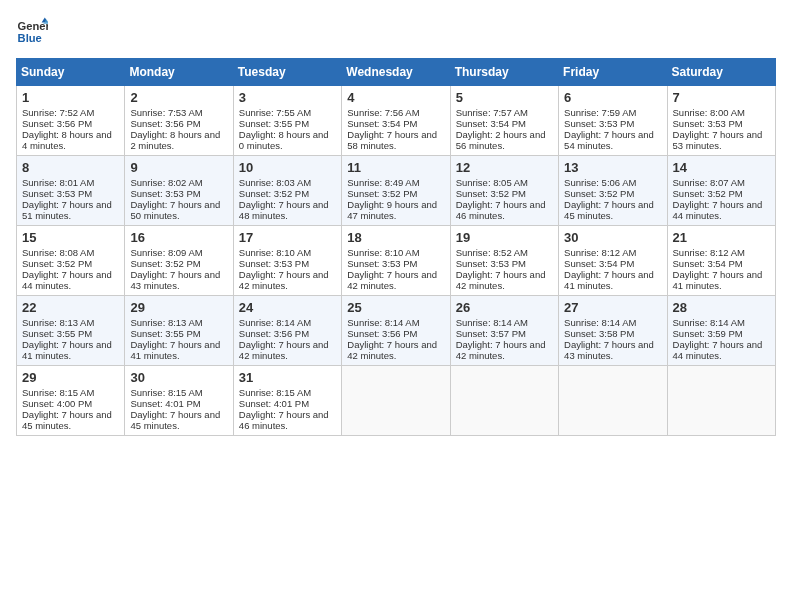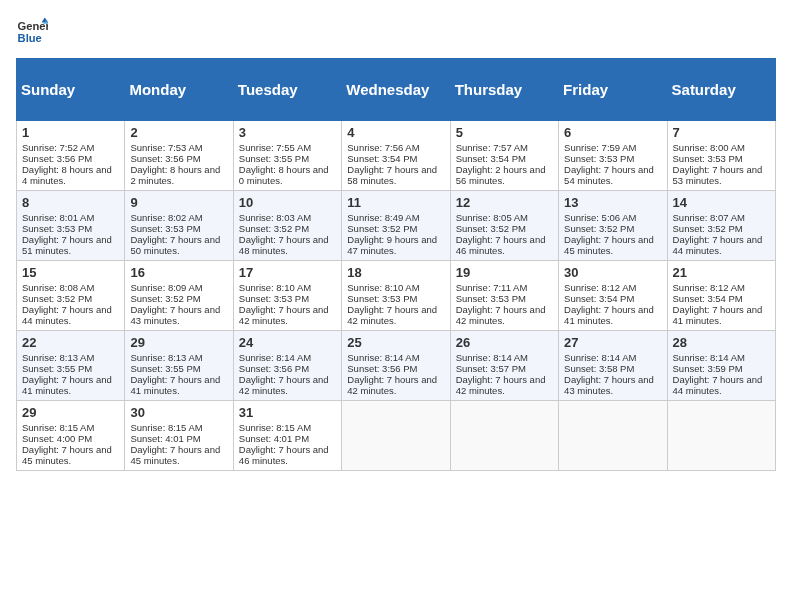--- a/index.html
+++ b/index.html
@@ -37,23 +37,23 @@
       font-size: 15px;
       color: #555;
     }
     .calendar-table {
       width: 100%;
       border-collapse: collapse;
     }
     .calendar-table th {
       background-color: #2b6db5;
       color: #fff;
-      font-size: 15px;
+      font-size: 12px;
       font-weight: bold;
-      padding: 22px 4px;
+      padding: 6px 4px;
       text-align: left;
       border: 1px solid #2b6db5;
     }
     .calendar-table td {
       border: 1px solid #ccc;
       vertical-align: top;
       padding: 4px 5px;
       font-size: 9.5px;
       color: #333;
       width: calc(100% / 7);
@@ -124,21 +124,21 @@
         <td><span class="day-num">11</span><span>Sunrise: 8:49 AM</span><br><span>Sunset: 3:52 PM</span><br><span>Daylight: 9 hours and 47 minutes.</span></td>
         <td><span class="day-num">12</span><span>Sunrise: 8:05 AM</span><br><span>Sunset: 3:52 PM</span><br><span>Daylight: 7 hours and 46 minutes.</span></td>
         <td><span class="day-num">13</span><span>Sunrise: 5:06 AM</span><br><span>Sunset: 3:52 PM</span><br><span>Daylight: 7 hours and 45 minutes.</span></td>
         <td><span class="day-num">14</span><span>Sunrise: 8:07 AM</span><br><span>Sunset: 3:52 PM</span><br><span>Daylight: 7 hours and 44 minutes.</span></td>
       </tr>
       <tr>
         <td><span class="day-num">15</span><span>Sunrise: 8:08 AM</span><br><span>Sunset: 3:52 PM</span><br><span>Daylight: 7 hours and 44 minutes.</span></td>
         <td><span class="day-num">16</span><span>Sunrise: 8:09 AM</span><br><span>Sunset: 3:52 PM</span><br><span>Daylight: 7 hours and 43 minutes.</span></td>
         <td><span class="day-num">17</span><span>Sunrise: 8:10 AM</span><br><span>Sunset: 3:53 PM</span><br><span>Daylight: 7 hours and 42 minutes.</span></td>
         <td><span class="day-num">18</span><span>Sunrise: 8:10 AM</span><br><span>Sunset: 3:53 PM</span><br><span>Daylight: 7 hours and 42 minutes.</span></td>
-        <td><span class="day-num">19</span><span>Sunrise: 7:11 AM</span><br><span>Sunset: 3:53 PM</span><br><span>Daylight: 7 hours and 42 minutes.</span></td>
+        <td><span class="day-num">19</span><span>Sunrise: 8:52 AM</span><br><span>Sunset: 3:53 PM</span><br><span>Daylight: 7 hours and 42 minutes.</span></td>
         <td><span class="day-num">30</span><span>Sunrise: 8:12 AM</span><br><span>Sunset: 3:54 PM</span><br><span>Daylight: 7 hours and 41 minutes.</span></td>
         <td><span class="day-num">21</span><span>Sunrise: 8:12 AM</span><br><span>Sunset: 3:54 PM</span><br><span>Daylight: 7 hours and 41 minutes.</span></td>
       </tr>
       <tr>
         <td><span class="day-num">22</span><span>Sunrise: 8:13 AM</span><br><span>Sunset: 3:55 PM</span><br><span>Daylight: 7 hours and 41 minutes.</span></td>
         <td><span class="day-num">29</span><span>Sunrise: 8:13 AM</span><br><span>Sunset: 3:55 PM</span><br><span>Daylight: 7 hours and 41 minutes.</span></td>
         <td><span class="day-num">24</span><span>Sunrise: 8:14 AM</span><br><span>Sunset: 3:56 PM</span><br><span>Daylight: 7 hours and 42 minutes.</span></td>
         <td><span class="day-num">25</span><span>Sunrise: 8:14 AM</span><br><span>Sunset: 3:56 PM</span><br><span>Daylight: 7 hours and 42 minutes.</span></td>
         <td><span class="day-num">26</span><span>Sunrise: 8:14 AM</span><br><span>Sunset: 3:57 PM</span><br><span>Daylight: 7 hours and 42 minutes.</span></td>
         <td><span class="day-num">27</span><span>Sunrise: 8:14 AM</span><br><span>Sunset: 3:58 PM</span><br><span>Daylight: 7 hours and 43 minutes.</span></td>

